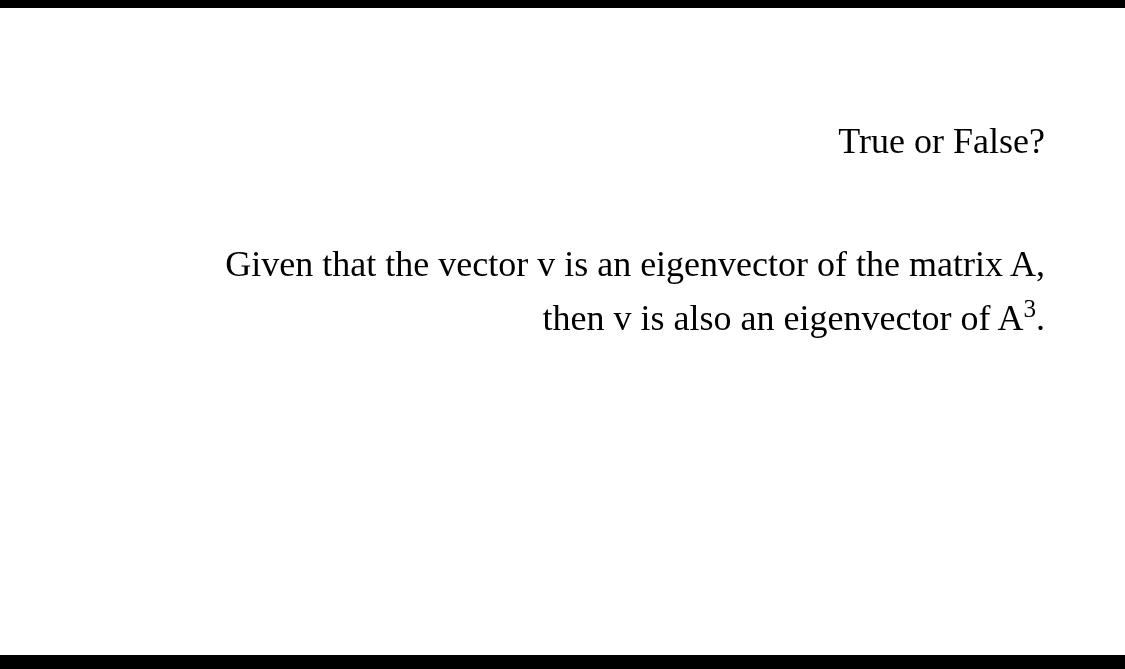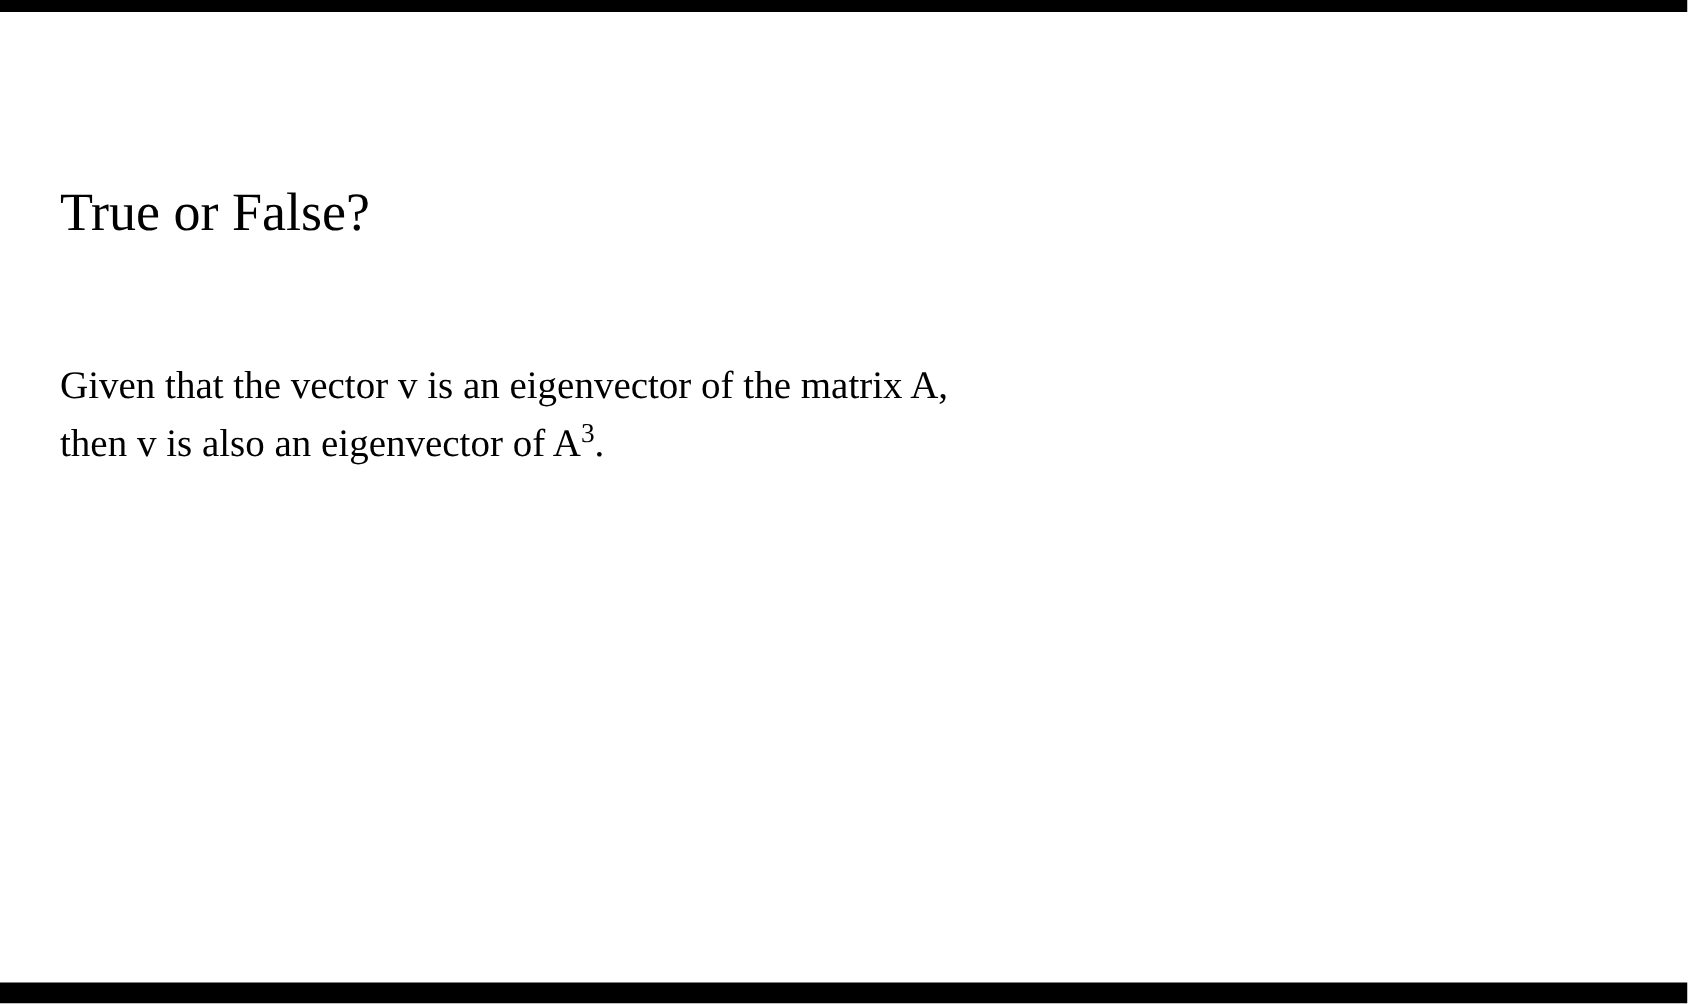--- a/index.html
+++ b/index.html
@@ -26,28 +26,29 @@
       position: absolute;
       bottom: 0;
       left: 0;
       right: 0;
       height: 14px;
       background: #000000;
     }
     .content {
       padding: 120px 80px 0 40px;
       color: #000000;
+      text-align: right;
     }
     .question-header {
       font-size: 36px;
       margin-bottom: 75px;
       font-weight: 400;
     }
     .question-body {
-      font-size: 26px;
+      font-size: 36px;
       line-height: 1.5;
       font-weight: 400;
     }
     .sup {
       font-size: 0.7em;
       vertical-align: super;
       line-height: 0;
     }
   </style>
 </head>

